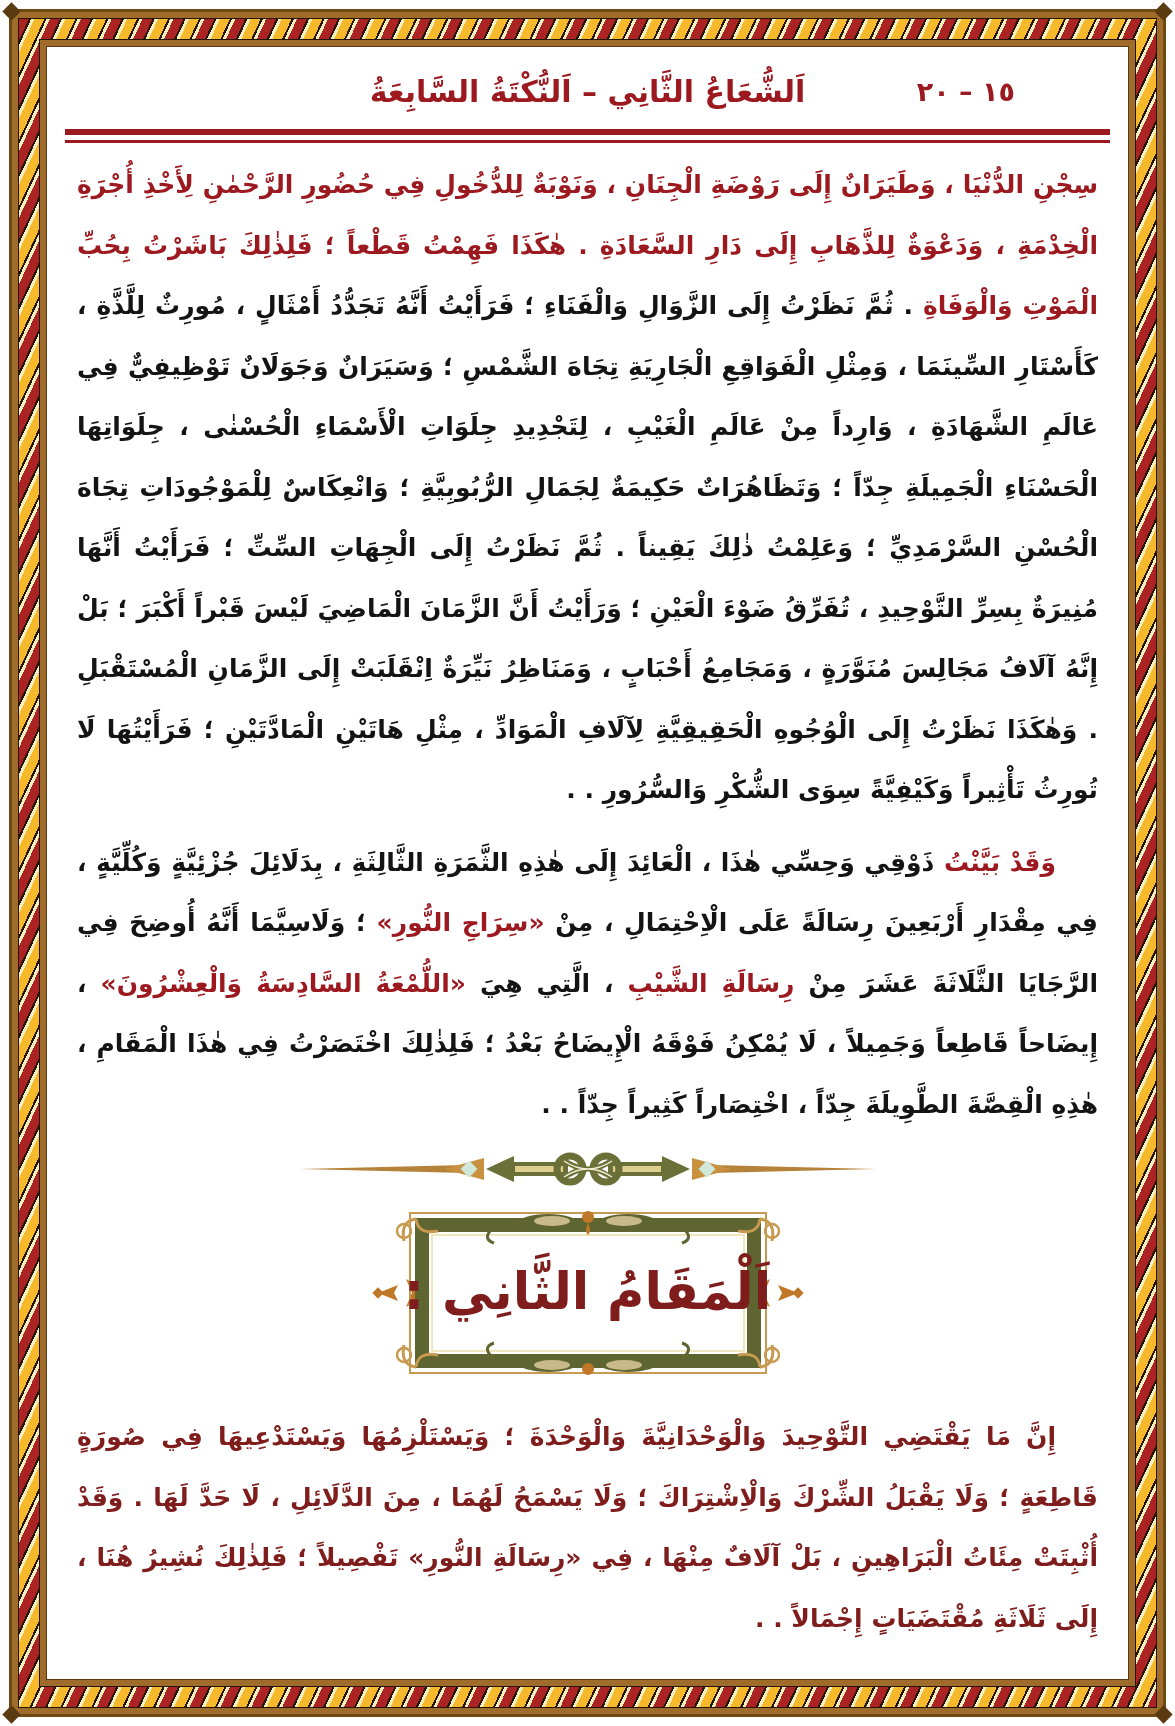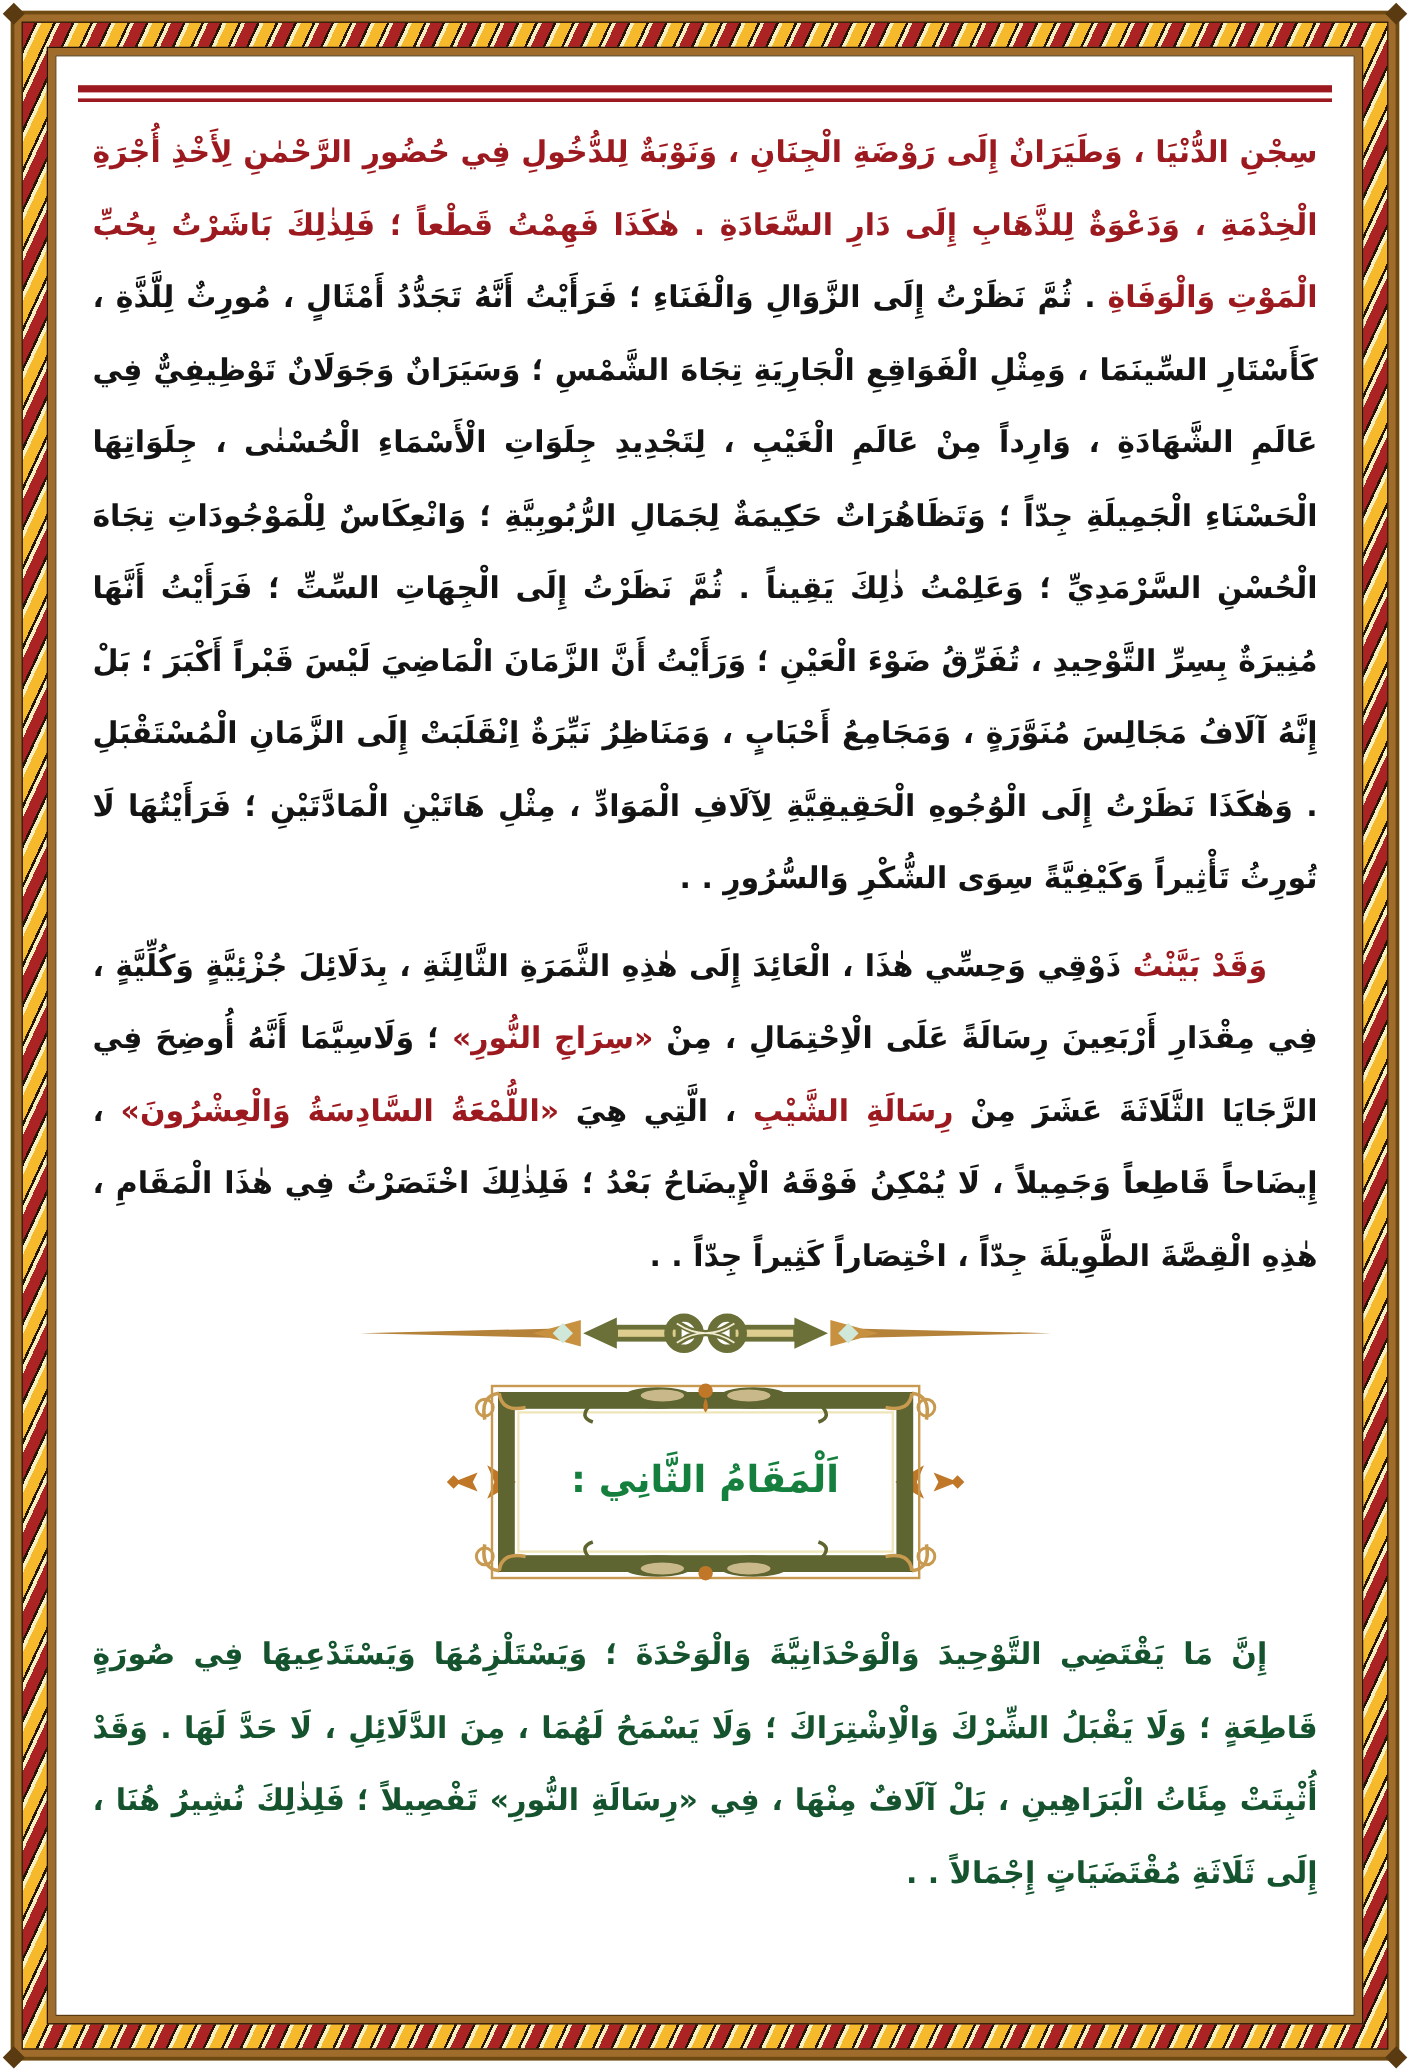--- a/index.html
+++ b/index.html
@@ -74,51 +74,55 @@
     margin:12px;
     color:#141414;
     font-size:25px;
     font-weight:bold;
     line-height:2.42;
     text-align:justify;
     text-justify:inter-word;
   }
   .body-p.indent{text-indent:42px;}
   .red{color:#9c1a1f;}
-  .all-red{color:#14532d;}
+  .all-red{color:#7f1d1d;}
 
   
   .divider-wrap{width:580px;margin:8px auto 4px;}
   .cartouche{
     position:relative;
     width:432px;height:188px;
     margin:4px auto 20px;
   }
   .cartouche-svg{position:absolute;inset:0;}
   .section-heading{
     position:absolute;inset:0;
     display:flex;align-items:center;justify-content:center;
-    color:#15803d;font-size:31px;font-weight:bold;
+    color:#7f1d1d;font-size:51px;font-weight:bold;
     padding-bottom:4px;
   }
   .bottom-block{margin-top:6px;}
 </style>
 </head>
 <body>
 
 <div class="page">
   <div class="frame-outer">
     <div class="corner-finial cf-tl"></div>
     <div class="corner-finial cf-tr"></div>
     <div class="corner-finial cf-bl"></div>
     <div class="corner-finial cf-br"></div>
     <div class="frame-braid">
       <div class="frame-inner">
         <div class="content">
 
+          <div class="header">
+            <div class="header-title">اَلشُّعَاعُ الثَّانِي – اَلنُّكْتَةُ السَّابِعَةُ</div>
+            <div class="page-numbers">١٥ – ٢٠</div>
+          </div>
           <div class="header-rule"></div>
 
           <div class="body-text">
             <p class="body-p"><span class="red">سِجْنِ الدُّنْيَا ، وَطَيَرَانٌ إِلَى رَوْضَةِ الْجِنَانِ ، وَنَوْبَةٌ لِلدُّخُولِ فِي حُضُورِ الرَّحْمٰنِ لِأَخْذِ أُجْرَةِ الْخِدْمَةِ ، وَدَعْوَةٌ لِلذَّهَابِ إِلَى دَارِ السَّعَادَةِ . هٰكَذَا فَهِمْتُ قَطْعاً ؛ فَلِذٰلِكَ بَاشَرْتُ بِحُبِّ الْمَوْتِ وَالْوَفَاةِ</span><span> . ثُمَّ نَظَرْتُ إِلَى الزَّوَالِ وَالْفَنَاءِ ؛ فَرَأَيْتُ أَنَّهُ تَجَدُّدُ أَمْثَالٍ ، مُورِثٌ لِلَّذَّةِ ، كَأَسْتَارِ السِّينَمَا ، وَمِثْلِ الْفَوَاقِعِ الْجَارِيَةِ تِجَاهَ الشَّمْسِ ؛ وَسَيَرَانٌ وَجَوَلَانٌ تَوْظِيفِيٌّ فِي عَالَمِ الشَّهَادَةِ ، وَارِداً مِنْ عَالَمِ الْغَيْبِ ، لِتَجْدِيدِ جِلَوَاتِ الْأَسْمَاءِ الْحُسْنٰى ، جِلَوَاتِهَا الْحَسْنَاءِ الْجَمِيلَةِ جِدّاً ؛ وَتَظَاهُرَاتٌ حَكِيمَةٌ لِجَمَالِ الرُّبُوبِيَّةِ ؛ وَانْعِكَاسٌ لِلْمَوْجُودَاتِ تِجَاهَ الْحُسْنِ السَّرْمَدِيِّ ؛ وَعَلِمْتُ ذٰلِكَ يَقِيناً . ثُمَّ نَظَرْتُ إِلَى الْجِهَاتِ السِّتِّ ؛ فَرَأَيْتُ أَنَّهَا مُنِيرَةٌ بِسِرِّ التَّوْحِيدِ ، تُفَرِّقُ ضَوْءَ الْعَيْنِ ؛ وَرَأَيْتُ أَنَّ الزَّمَانَ الْمَاضِيَ لَيْسَ قَبْراً أَكْبَرَ ؛ بَلْ إِنَّهُ آلَافُ مَجَالِسَ مُنَوَّرَةٍ ، وَمَجَامِعُ أَحْبَابٍ ، وَمَنَاظِرُ نَيِّرَةٌ اِنْقَلَبَتْ إِلَى الزَّمَانِ الْمُسْتَقْبَلِ . وَهٰكَذَا نَظَرْتُ إِلَى الْوُجُوهِ الْحَقِيقِيَّةِ لِآلَافِ الْمَوَادِّ ، مِثْلِ هَاتَيْنِ الْمَادَّتَيْنِ ؛ فَرَأَيْتُهَا لَا تُورِثُ تَأْثِيراً وَكَيْفِيَّةً سِوَى الشُّكْرِ وَالسُّرُورِ . .</span></p>
 
             <p class="body-p indent"><span class="red">وَقَدْ بَيَّنْتُ</span><span> ذَوْقِي وَحِسِّي هٰذَا ، الْعَائِدَ إِلَى هٰذِهِ الثَّمَرَةِ الثَّالِثَةِ ، بِدَلَائِلَ جُزْئِيَّةٍ وَكُلِّيَّةٍ ، فِي مِقْدَارِ أَرْبَعِينَ رِسَالَةً عَلَى الْاِحْتِمَالِ ، مِنْ </span><span class="red">«سِرَاجِ النُّورِ»</span><span> ؛ وَلَاسِيَّمَا أَنَّهُ أُوضِحَ فِي الرَّجَايَا الثَّلَاثَةَ عَشَرَ مِنْ </span><span class="red">رِسَالَةِ الشَّيْبِ</span><span> ، الَّتِي هِيَ </span><span class="red">«اللُّمْعَةُ السَّادِسَةُ وَالْعِشْرُونَ»</span><span> ، إِيضَاحاً قَاطِعاً وَجَمِيلاً ، لَا يُمْكِنُ فَوْقَهُ الْإِيضَاحُ بَعْدُ ؛ فَلِذٰلِكَ اخْتَصَرْتُ فِي هٰذَا الْمَقَامِ ، هٰذِهِ الْقِصَّةَ الطَّوِيلَةَ جِدّاً ، اخْتِصَاراً كَثِيراً جِدّاً . .</span></p>
           </div>
 
           <div class="divider-wrap">
             <svg width="580" height="44" viewBox="0 0 580 44">

